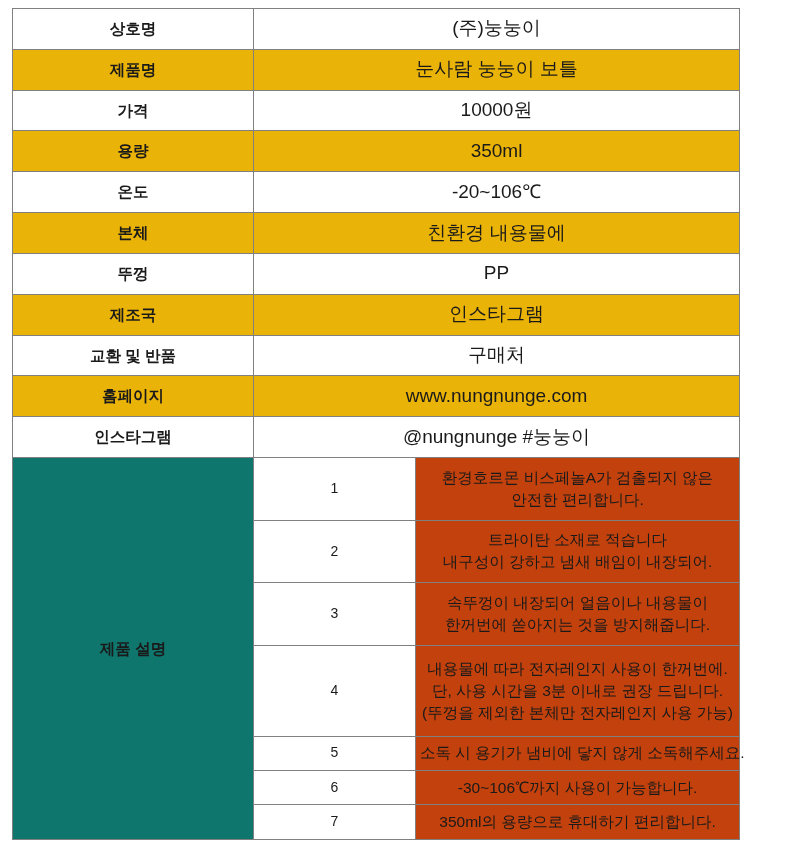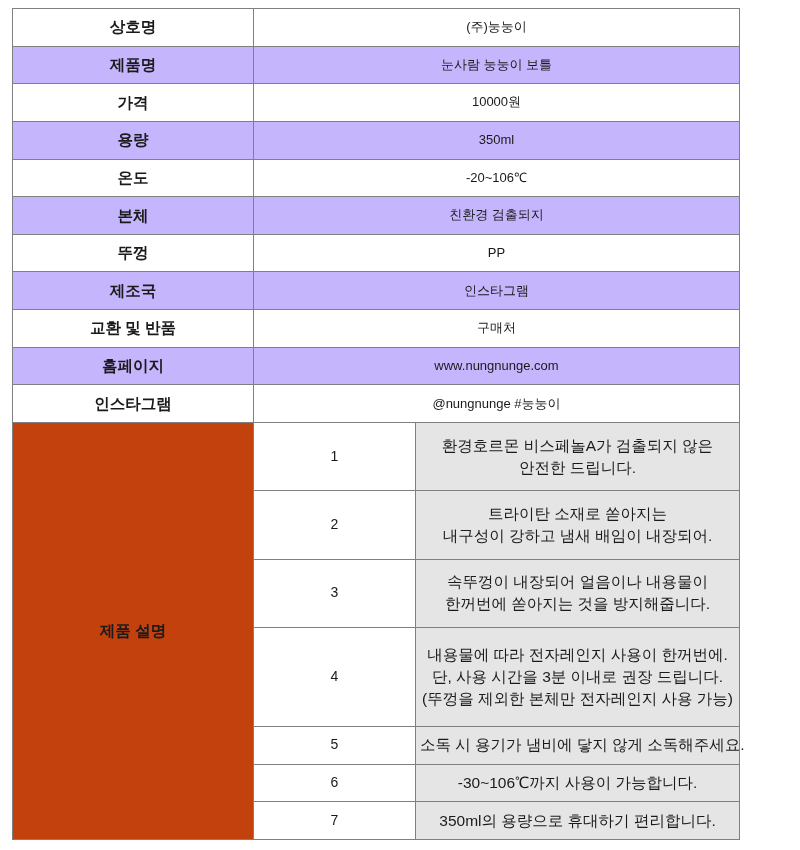--- a/index.html
+++ b/index.html
@@ -29,45 +29,45 @@
   }
   table.spec td {
     border: 1px solid #808080;
     text-align: center;
     vertical-align: middle;
     padding: 2px 4px;
     line-height: 1.42;
   }
   
   tr.shade td {
-    background: #c4b5fd;
+    background: #eab308;
   }
   tr.plain td {
     background: #ffffff;
   }
   td.label {
     width: 232px;
     font-weight: bold;
     font-size: 15.5px;
   }
   td.value {
-    font-size: 13px;
+    font-size: 19px;
   }
   td.desc-label {
     width: 232px;
     font-weight: bold;
-    background: #c2410c;
+    background: #0f766e;
   }
   td.num {
     width: 44px;
     background: #ffffff;
     font-size: 14px;
   }
   td.desc-text {
-    background: #e5e5e5;
+    background: #c2410c;
     font-size: 15.5px;
     text-align: center;
     padding: 5px 6px;
   }
   .line {
     display: block;
     white-space: nowrap;
   }
 </style>
 </head>
@@ -97,21 +97,21 @@
         <td class="value" colspan="3">350ml</td>
       </tr>
 
       <tr class="plain">
         <td class="label">온도</td>
         <td class="value" colspan="3">-20~106℃</td>
       </tr>
 
       <tr class="shade">
         <td class="label">본체</td>
-        <td class="value" colspan="3">친환경 검출되지</td>
+        <td class="value" colspan="3">친환경 내용물에</td>
       </tr>
 
       <tr class="plain">
         <td class="label">뚜껑</td>
         <td class="value" colspan="3">PP</td>
       </tr>
 
       <tr class="shade">
         <td class="label">제조국</td>
         <td class="value" colspan="3">인스타그램</td>
@@ -130,28 +130,28 @@
       <tr class="plain">
         <td class="label">인스타그램</td>
         <td class="value" colspan="3">@nungnunge  #눙눙이</td>
       </tr>
 
       <tr>
         <td class="desc-label" rowspan="7">제품 설명</td>
         <td class="num">1</td>
         <td class="desc-text" colspan="2">
           <span class="line">환경호르몬 비스페놀A가 검출되지 않은</span>
-          <span class="line">안전한 드립니다.</span>
+          <span class="line">안전한 편리합니다.</span>
         </td>
       </tr>
 
       <tr>
         <td class="num">2</td>
         <td class="desc-text" colspan="2">
-          <span class="line">트라이탄 소재로 쏟아지는</span>
+          <span class="line">트라이탄 소재로 적습니다</span>
           <span class="line">내구성이 강하고 냄새 배임이 내장되어.</span>
         </td>
       </tr>
 
       <tr>
         <td class="num">3</td>
         <td class="desc-text" colspan="2">
           <span class="line">속뚜껑이 내장되어 얼음이나 내용물이</span>
           <span class="line">한꺼번에 쏟아지는 것을 방지해줍니다.</span>
         </td>

